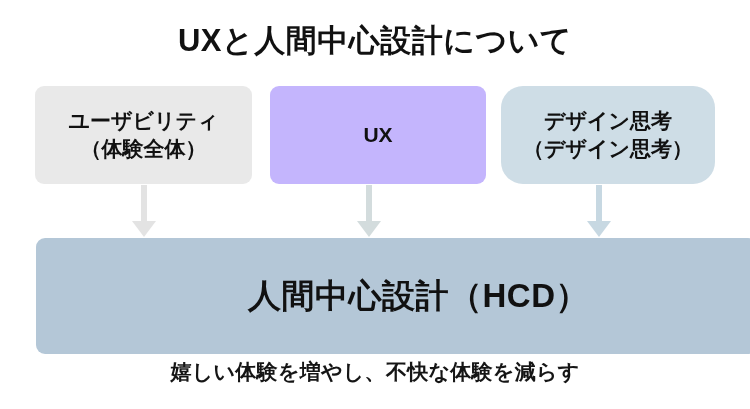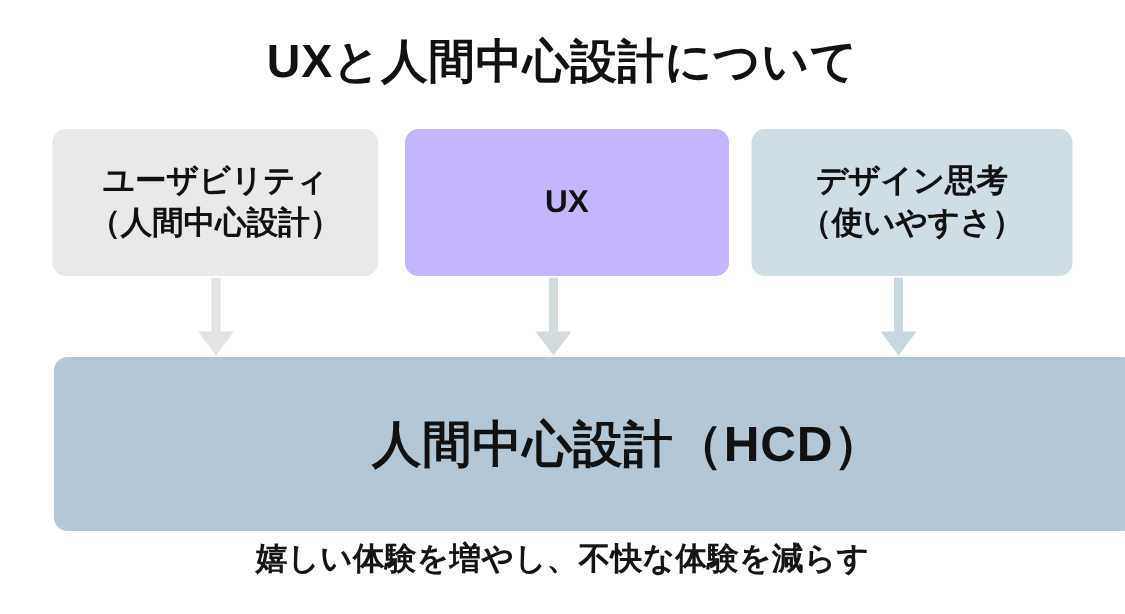--- a/index.html
+++ b/index.html
@@ -55,21 +55,21 @@
     font-weight: bold;
     font-size: 21px;
     line-height: 1.35;
     text-align: center;
   }
   .concept-box .line1 { display: block; }
   .concept-box .line2 { display: block; }
 
   #box-usability { left: 0px;   width: 217px; background: #e9e9e9; }
   #box-ux        { left: 235px; width: 216px; background: #c4b5fd; }
-  #box-dt        { left: 466px; width: 214px; background: #cedde6; }
+  #box-dt        { left: 466px; width: 214px; background: #cedde6; border-radius: 22px; }
 
   
   .arrow {
     position: absolute;
     top: 185px;
     width: 28px;
     height: 54px;
   }
   #arrow-usability { left: 130px; }
   #arrow-ux        { left: 355px; }
@@ -114,30 +114,30 @@
 <body>
 
 <div id="diagram">
 
   <div class="title">UXと人間中心設計について</div>
 
   <div class="concept-row">
 
     <div class="concept-box" id="box-usability">
       <span class="line1">ユーザビリティ</span>
-      <span class="line2">（人間中心設計）</span>
+      <span class="line2">（体験全体）</span>
     </div>
 
     <div class="concept-box" id="box-ux">
       <span class="line1">UX</span>
     </div>
 
     <div class="concept-box" id="box-dt">
       <span class="line1">デザイン思考</span>
-      <span class="line2">（使いやすさ）</span>
+      <span class="line2">（デザイン思考）</span>
     </div>
 
   </div>
 
   <div class="arrow" id="arrow-usability">
     <svg width="28" height="54" viewBox="0 0 28 54" aria-hidden="true">
       <path d="M11 0 H17 V36 H26 L14 52 L2 36 H11 Z" fill="#e3e3e3"></path>
     </svg>
   </div>
 

